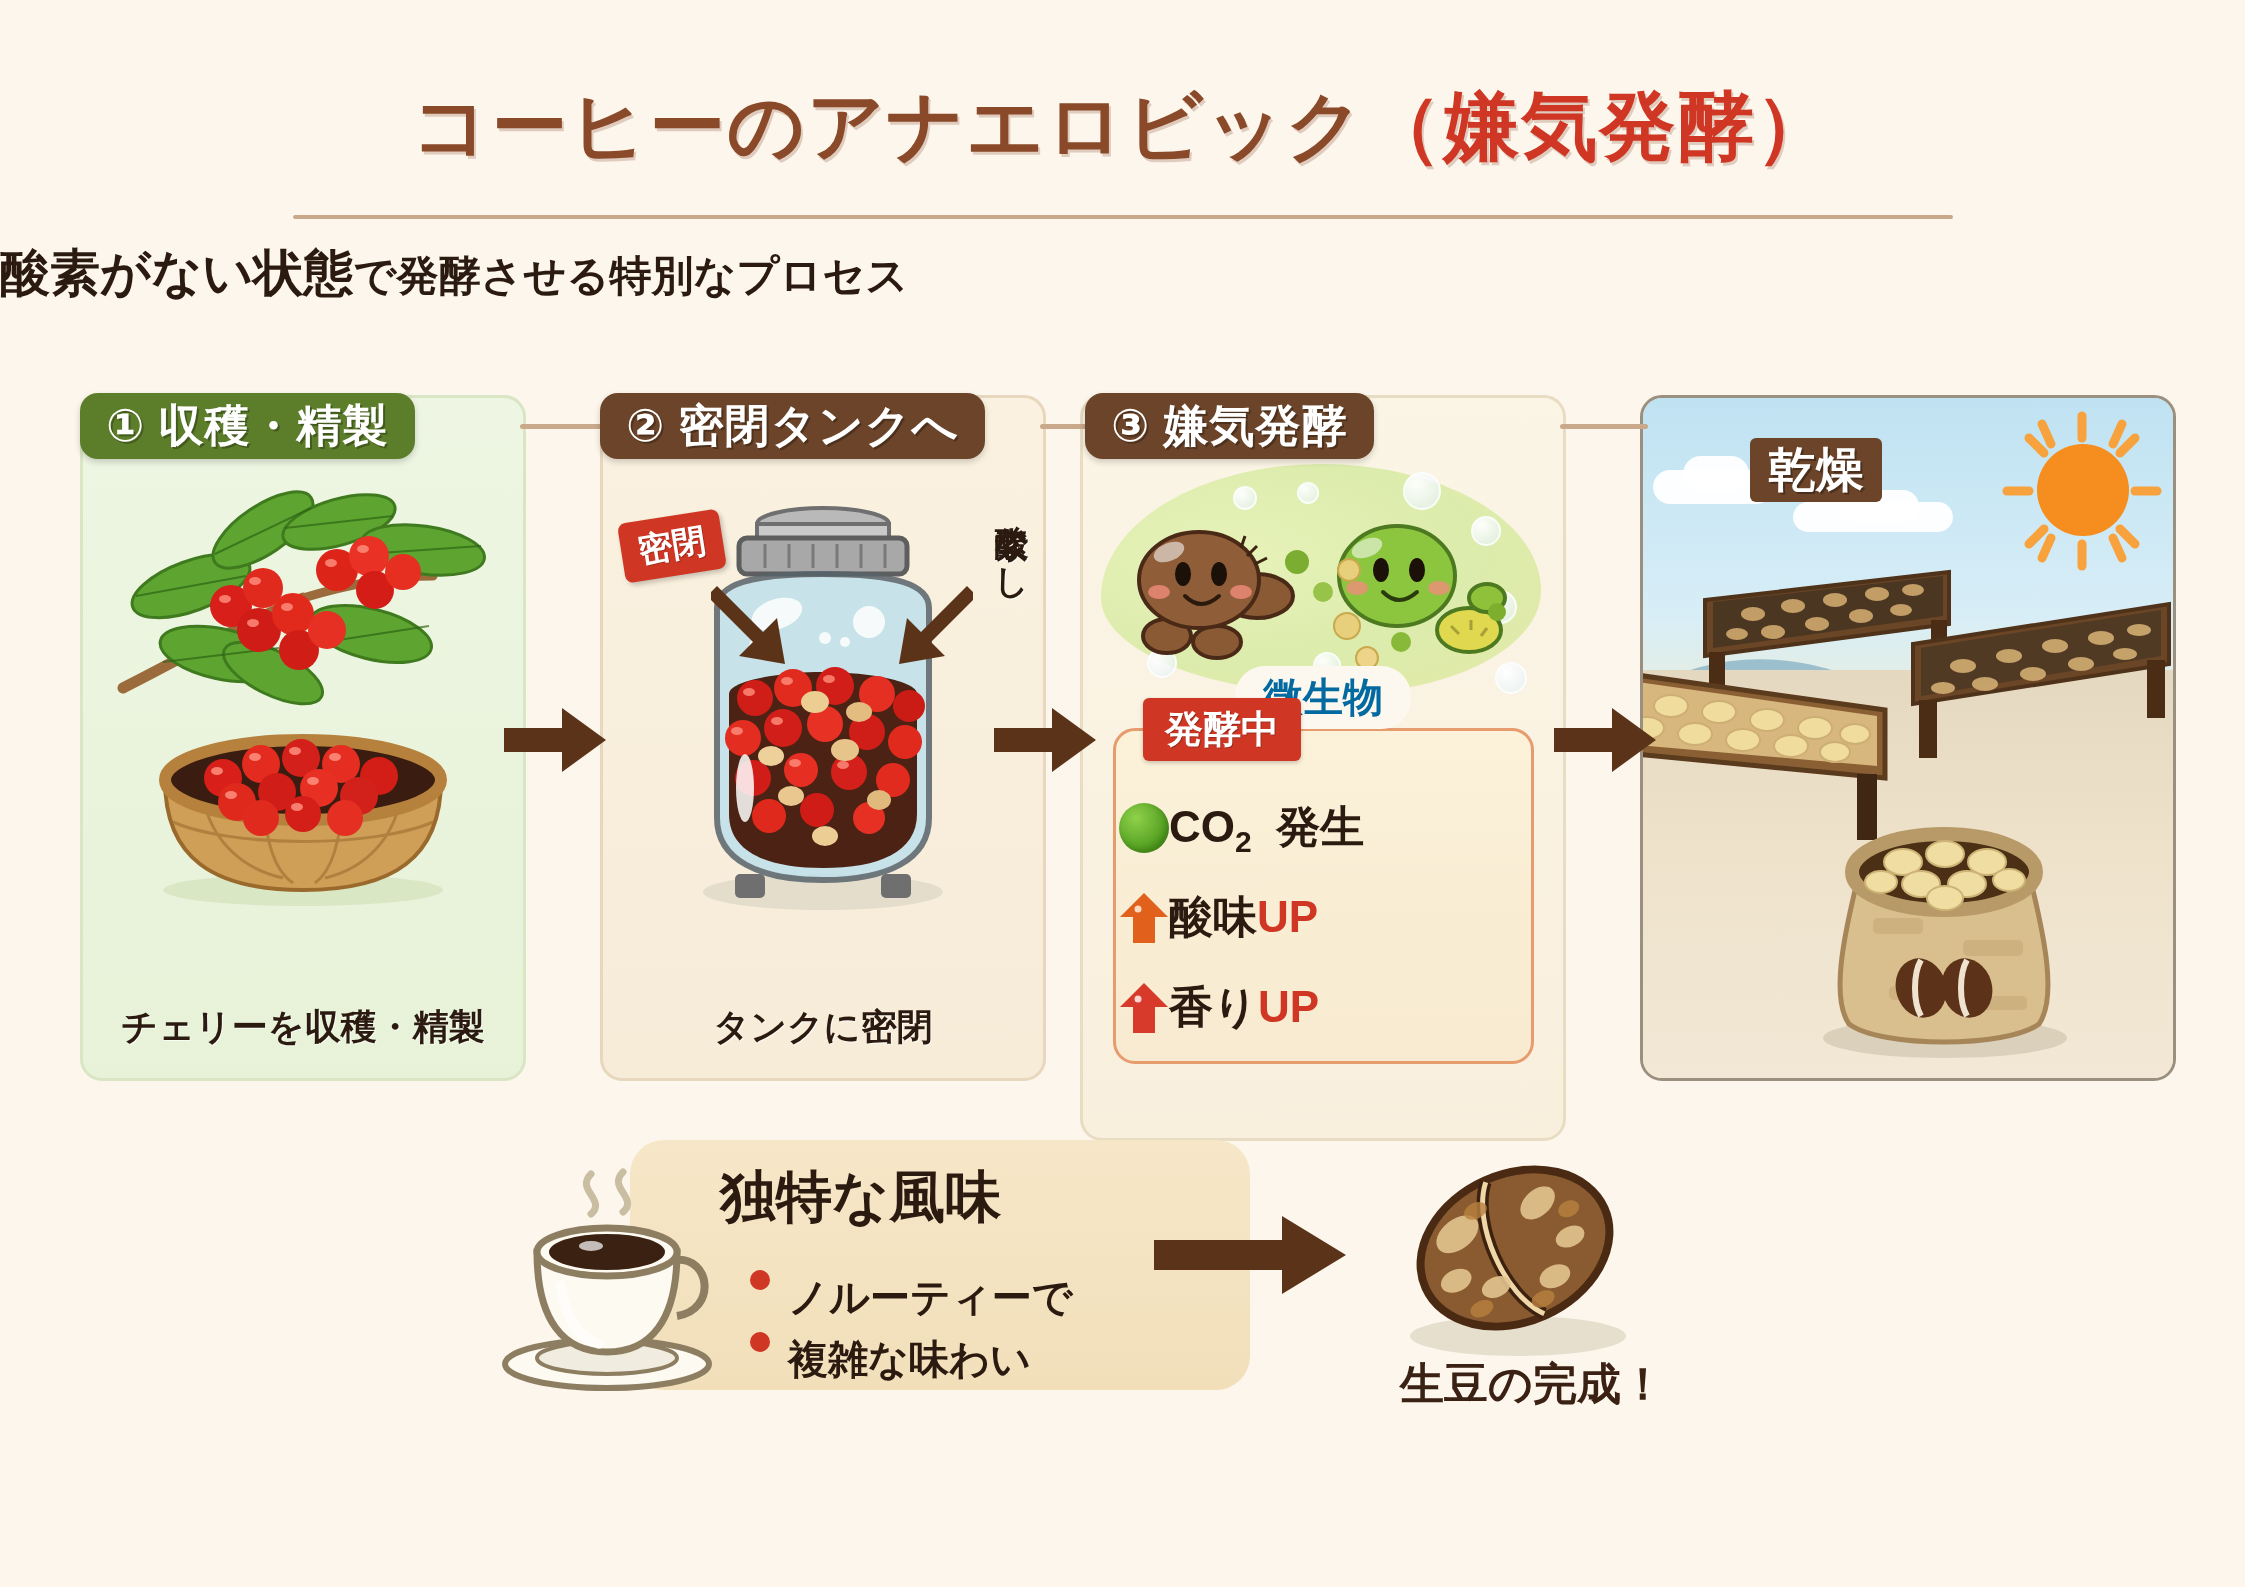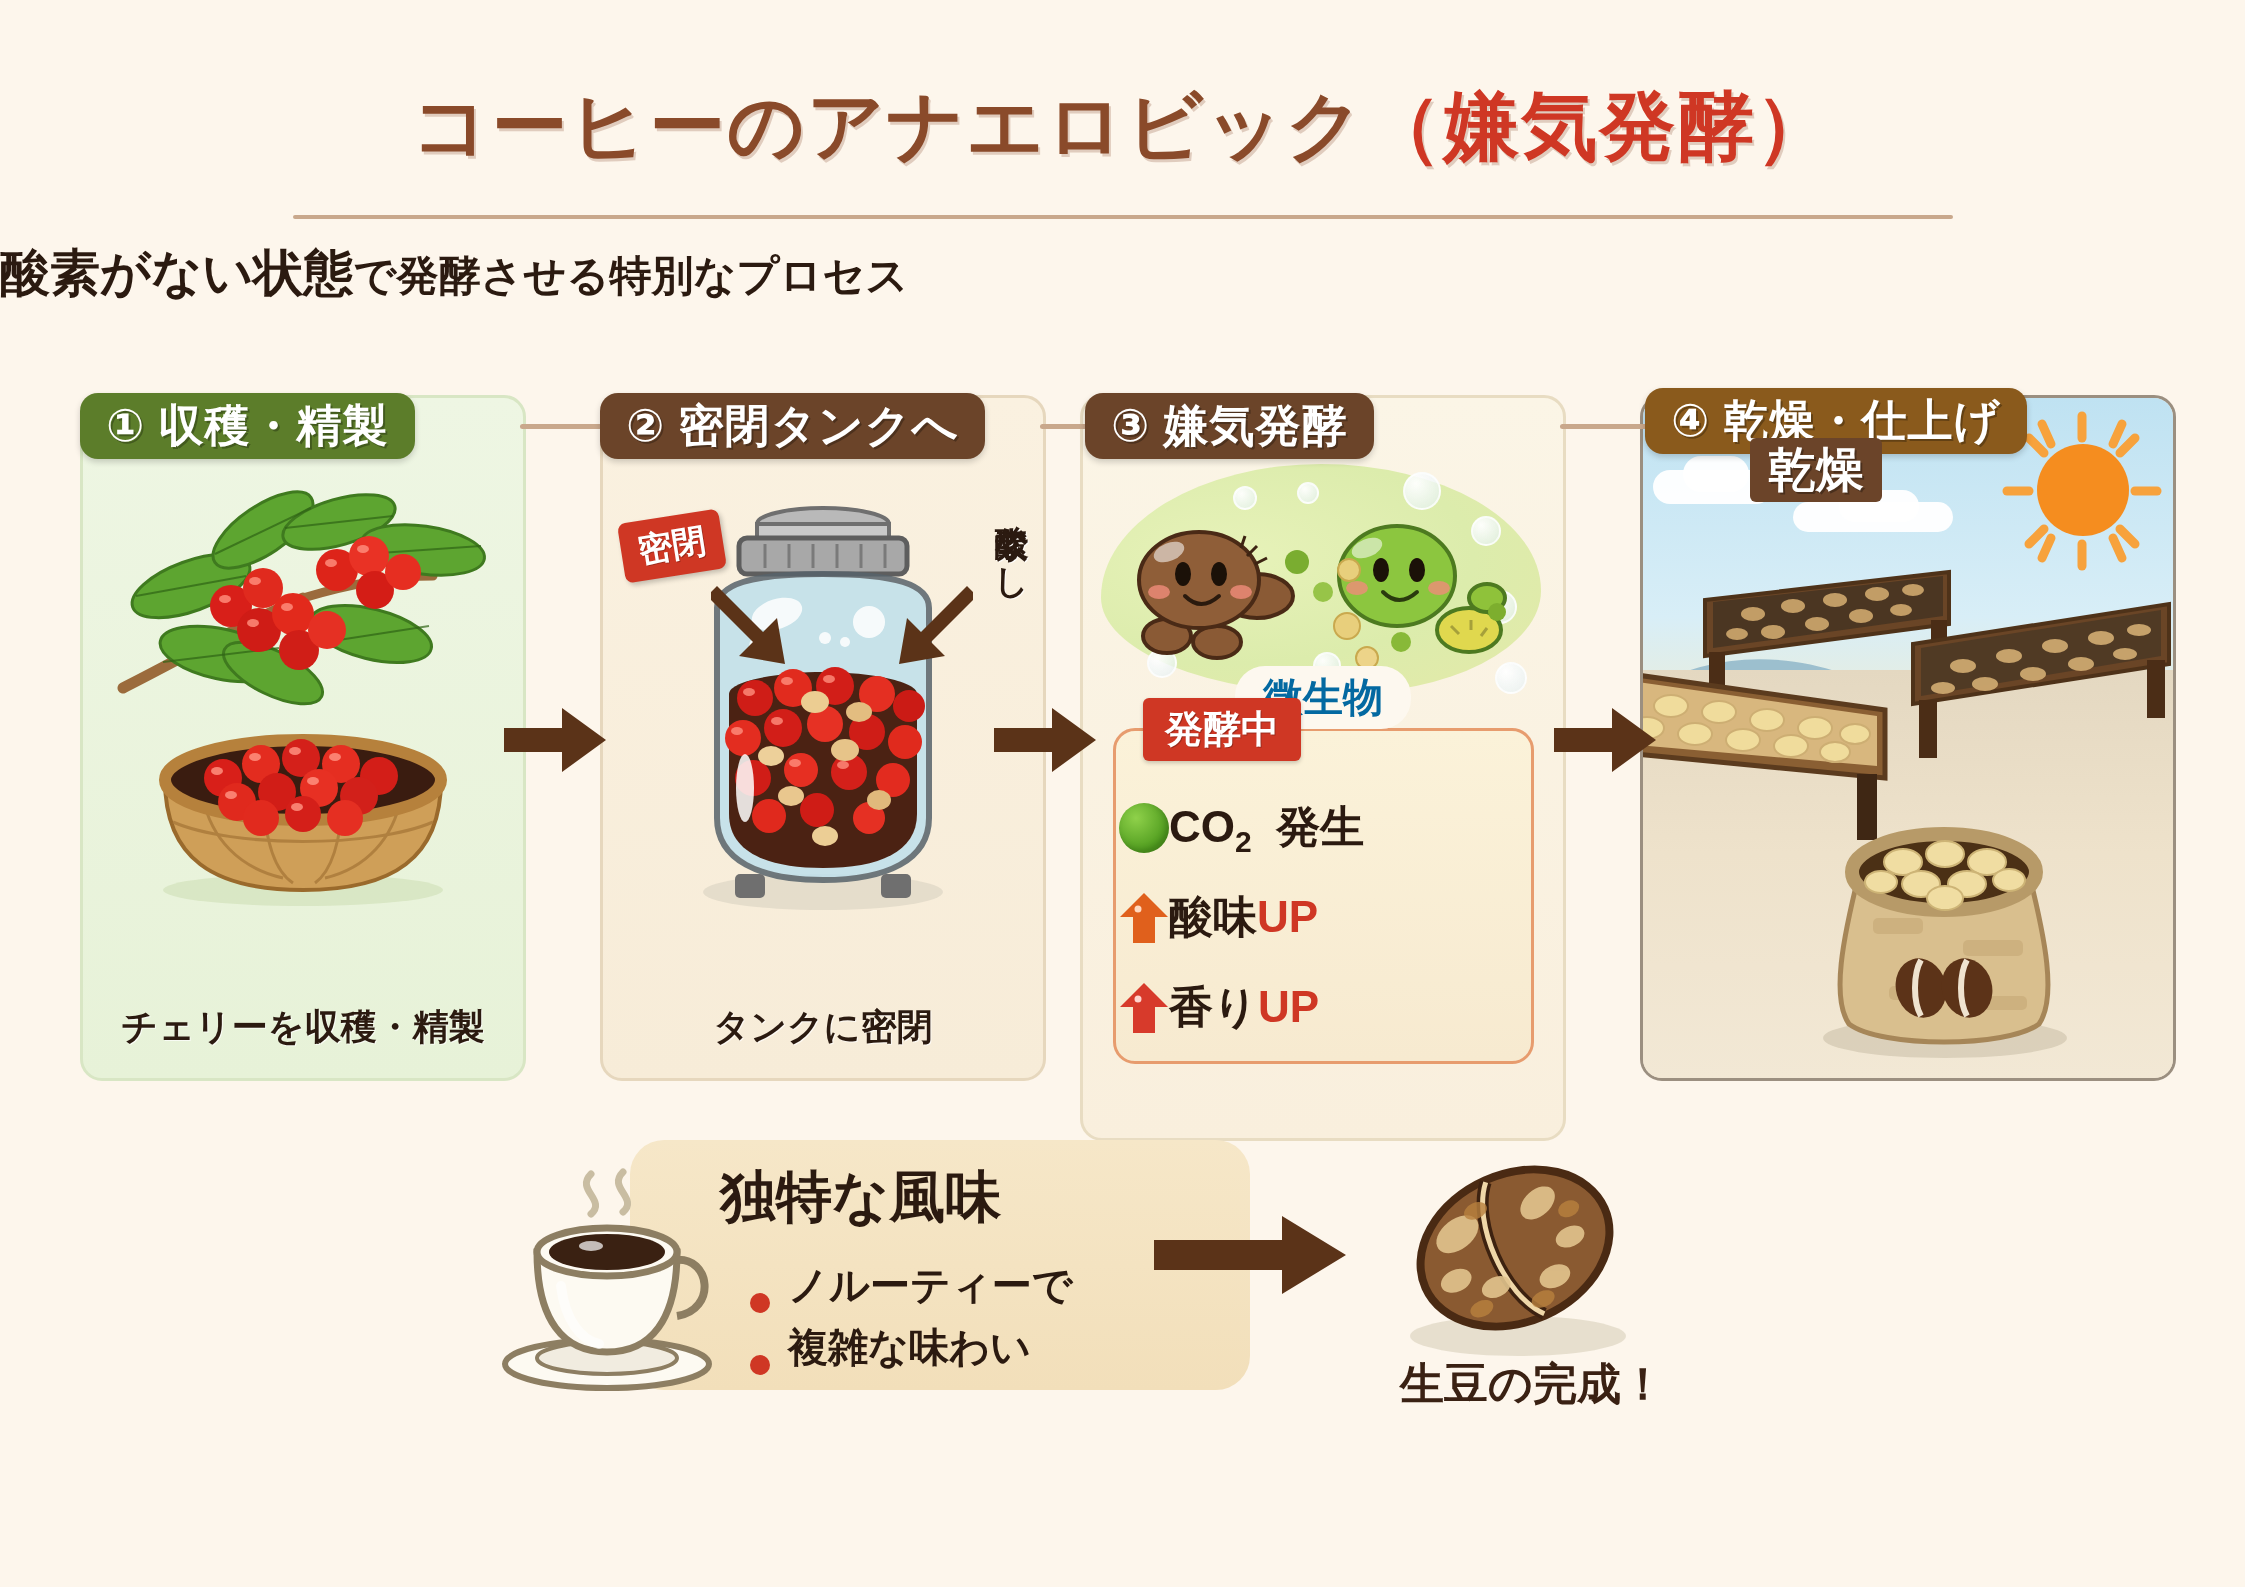--- a/index.html
+++ b/index.html
@@ -146,21 +146,21 @@
   
   #flavour-card{
     position:absolute;left:630px;top:1140px;width:620px;height:250px;
     background:linear-gradient(180deg,#f6e7c8 0%,#f2dfba 100%);
     border-radius:34px;
   }
   #flavour-title{
     position:absolute;left:720px;top:1160px;font-size:56px;font-weight:bold;
     color:#2b1a10;white-space:nowrap;
   }
-  .fl-bullet{position:absolute;display:flex;align-items:flex-end;gap:18px;white-space:nowrap;}
+  .fl-bullet{position:absolute;display:flex;align-items:flex-start;gap:18px;white-space:nowrap;margin-top:12px;}
   .fl-dot{width:20px;height:20px;border-radius:50%;background:#cf3724;flex:0 0 auto;}
   .fl-txt{font-size:40px;font-weight:bold;color:#2b1a10;}
   #cup{position:absolute;left:495px;top:1160px;width:230px;height:240px;}
   #bean-final{position:absolute;left:1390px;top:1150px;width:250px;height:210px;}
   #final-label{
     position:absolute;left:1400px;top:1355px;width:250px;text-align:center;
     font-size:44px;font-weight:bold;color:#3a2113;white-space:nowrap;
   }
   #bottom-arrow{position:absolute;left:1150px;top:1210px;}
 </style>
@@ -581,21 +581,20 @@
       </g>
 
       <g transform="translate(94,164)">
         <ellipse cx="24" cy="26" rx="25" ry="30" fill="#5c3318" transform="rotate(-16 24 26)"></ellipse>
         <path d="M24 -2 C16 12 16 40 24 54" stroke="#efe3cf" stroke-width="6" fill="none"></path>
         <ellipse cx="70" cy="26" rx="25" ry="30" fill="#5c3318" transform="rotate(-16 70 26)"></ellipse>
         <path d="M70 -2 C62 12 62 40 70 54" stroke="#efe3cf" stroke-width="6" fill="none"></path>
       </g>
     </svg>
   </div>
-  <div class="panel-head" id="panel4-head">④ 乾燥・仕上げ</div>
   <div id="panel4-overlay">乾燥</div>
 
   <div id="flavour-card"></div>
 
   <svg id="cup" viewBox="0 0 230 240">
     <g stroke="#c9bda2" stroke-width="7" fill="none" stroke-linecap="round">
       <path d="M96 54 C112 40 80 30 96 14"></path>
       <path d="M128 52 C144 38 112 28 128 12"></path>
     </g>
     <ellipse cx="112" cy="204" rx="102" ry="24" fill="#fdfaf2" stroke="#8d7e62" stroke-width="6"></ellipse>

